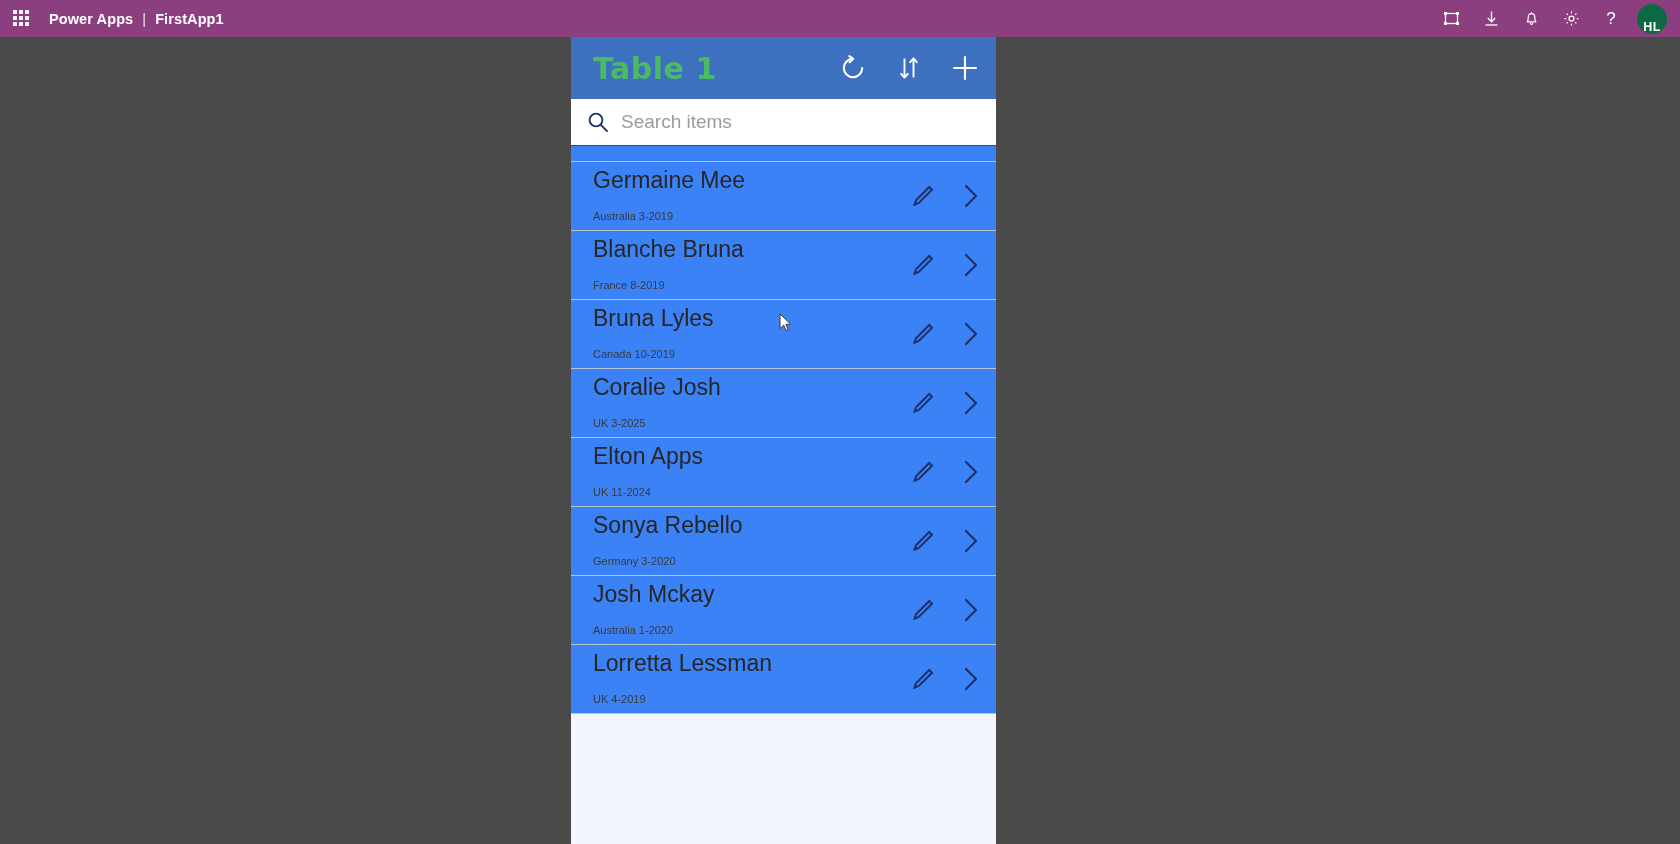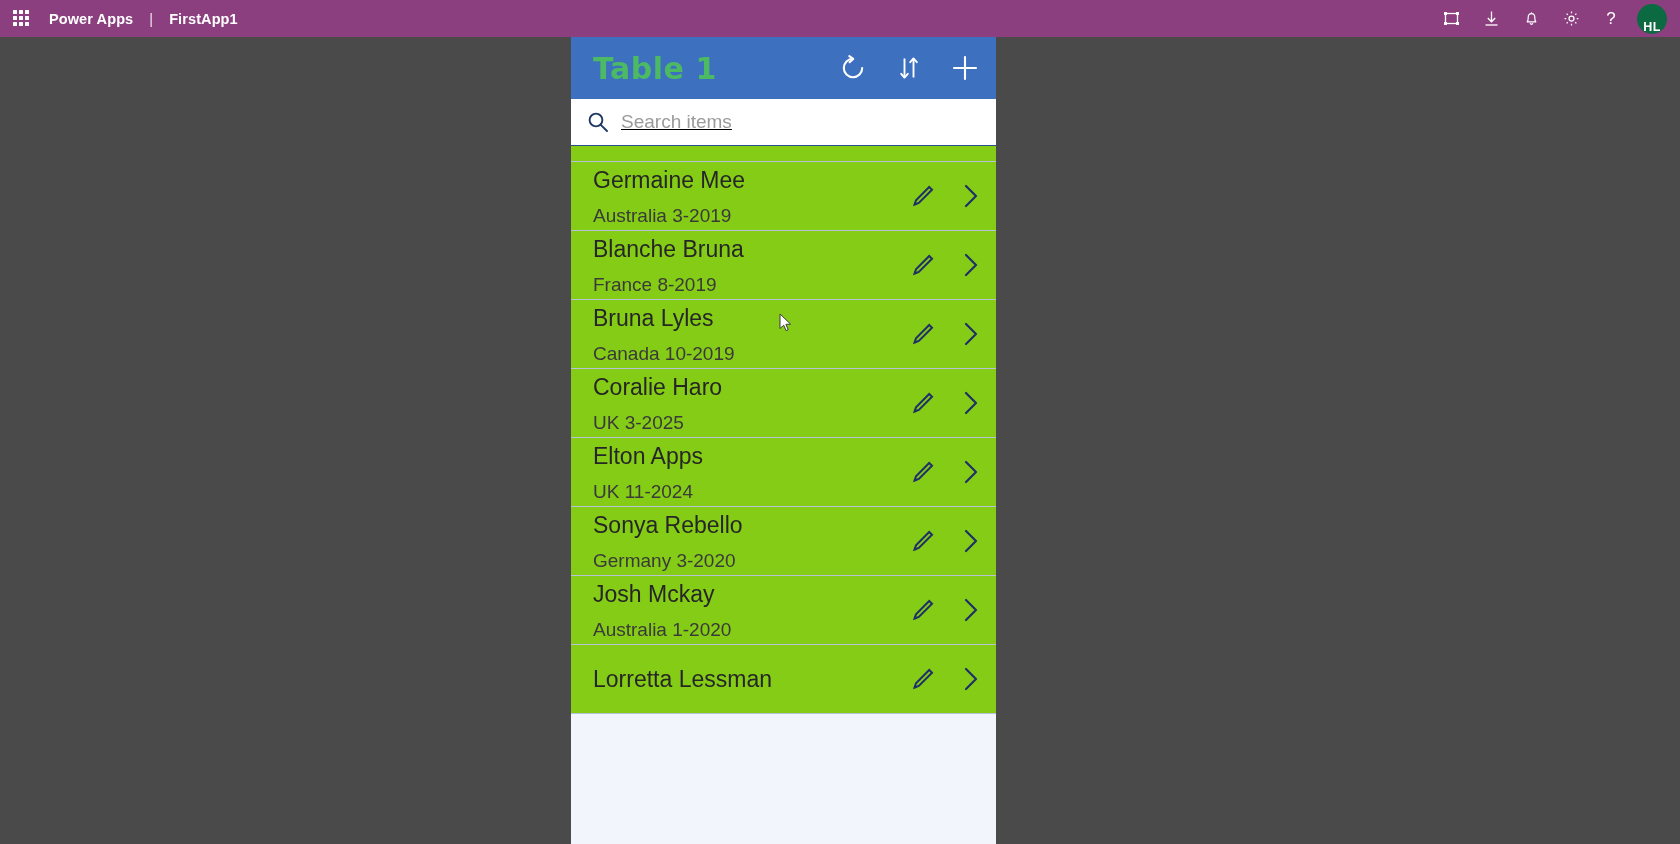--- a/index.html
+++ b/index.html
@@ -24,21 +24,21 @@
     display: grid;
     grid-template-columns: repeat(3, 4px);
     grid-template-rows: repeat(3, 4px);
     gap: 2px;
     cursor: pointer;
   }
   .waffle span { width: 4px; height: 4px; background: #ffffff; border-radius: 0.5px; display: block; }
   .suite-brand {
     font-size: 14.5px; font-weight: bold;
     letter-spacing: 0.1px;
-    display: flex; align-items: center; gap: 16px;
+    display: flex; align-items: center; gap: 9px;
     white-space: nowrap;
   }
   .suite-brand .divider { font-weight: 400; opacity: 0.85; }
   .suite-right {
     margin-left: auto;
     display: flex; align-items: center;
     height: 37px;
   }
   .suite-icon {
     width: 40px; height: 37px;
@@ -103,21 +103,20 @@
   }
   .hdr-btn svg { display: block; }
 
   
   .search-wrap {
     height: 47px;
     background: #ffffff;
     border-bottom: 1.5px solid #2c4f8a;
     display: flex; align-items: center;
     padding-left: 14px;
-    text-decoration: underline;
   }
   .search-icon { width: 26px; height: 26px; display: flex; align-items: center; justify-content: center; flex: none; }
   .search-input {
     border: none; outline: none;
     flex: 1;
     height: 44px;
     font-size: 19px;
     font-family: "Liberation Sans", sans-serif;
     color: #2b2b2b;
     background: transparent;
@@ -130,36 +129,36 @@
     height: 698px;
     overflow: hidden;
     position: relative;
     background: #f2f5fb;
   }
   .gallery-inner { position: absolute; left: 0; top: -53px; width: 425px; }
 
   .row {
     height: 69px;
     border-bottom: 1px solid #b8c2d6;
-    background: #84cc16;
+    background: #3b82f6;
     display: flex; 
     padding-left: 22px; padding-right: 14px;
     position: relative;
     cursor: pointer;
   }
   .row-texts { display: flex; flex-direction: column; justify-content: center; flex: 1; min-width: 0; }
   .row-title {
     font-size: 23px;
     color: #262626;
     line-height: 28px;
     white-space: nowrap;
     font-weight: 400;
   }
   .row-sub {
-    font-size: 19px;
+    font-size: 11px;
     color: #3a3a3a;
     line-height: 20px;
     margin-top: 12px;
     white-space: nowrap;
   }
   .row-icons { display: flex; align-items: center; gap: 22px; flex: none; }
   .pencil-icon, .chevron-icon { display: flex; align-items: center; justify-content: center; cursor: pointer; }
 
   
   .cursor {
@@ -336,21 +335,21 @@
               <svg width="22" height="30" viewBox="0 0 22 30">
                 <path d="M6 5 L16 15 L6 25" fill="none" stroke="#1f3069" stroke-width="2.2" stroke-linecap="round" stroke-linejoin="round"></path>
               </svg>
             </div>
           </div>
         </div>
 
 
         <div class="row">
           <div class="row-texts">
-            <div class="row-title">Coralie Haro</div>
+            <div class="row-title">Coralie Josh</div>
             <div class="row-sub">UK 3-2025</div>
           </div>
           <div class="row-icons">
             <div class="pencil-icon">
               <svg width="30" height="30" viewBox="0 0 30 30">
                 <path d="M6.5 23.5 L8 19.2 L21.2 6 L24 8.8 L10.8 22 Z" fill="none" stroke="#1f3069" stroke-width="2"></path>
                 <path d="M6.5 23.5 L8.6 22.8" stroke="#1f3069" stroke-width="2" fill="none"></path>
               </svg>
             </div>
             <div class="chevron-icon">
@@ -417,20 +416,21 @@
               <svg width="22" height="30" viewBox="0 0 22 30">
                 <path d="M6 5 L16 15 L6 25" fill="none" stroke="#1f3069" stroke-width="2.2" stroke-linecap="round" stroke-linejoin="round"></path>
               </svg>
             </div>
           </div>
         </div>
 
         <div class="row">
           <div class="row-texts">
             <div class="row-title">Lorretta Lessman</div>
+            <div class="row-sub">UK 4-2019</div>
           </div>
           <div class="row-icons">
             <div class="pencil-icon">
               <svg width="30" height="30" viewBox="0 0 30 30">
                 <path d="M6.5 23.5 L8 19.2 L21.2 6 L24 8.8 L10.8 22 Z" fill="none" stroke="#1f3069" stroke-width="2"></path>
                 <path d="M6.5 23.5 L8.6 22.8" stroke="#1f3069" stroke-width="2" fill="none"></path>
               </svg>
             </div>
             <div class="chevron-icon">
               <svg width="22" height="30" viewBox="0 0 22 30">

